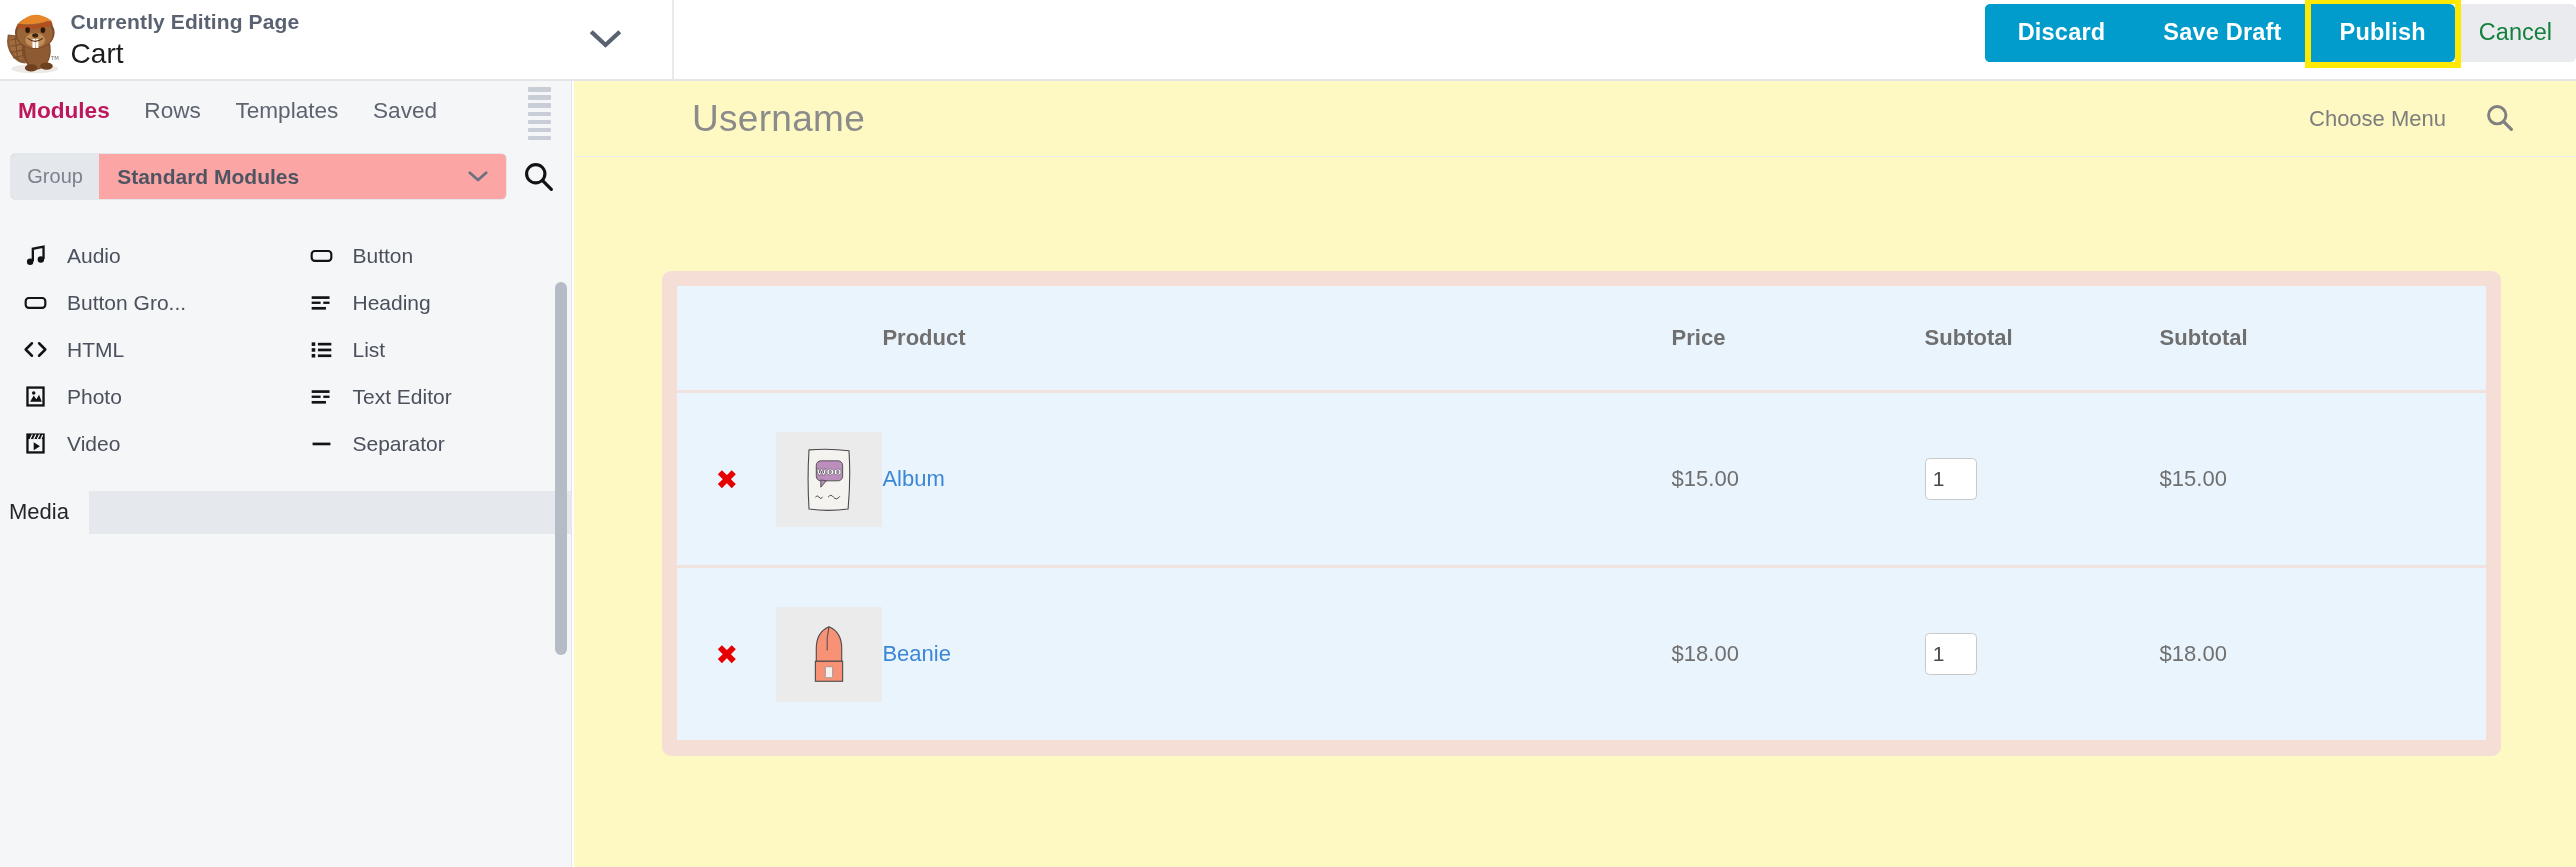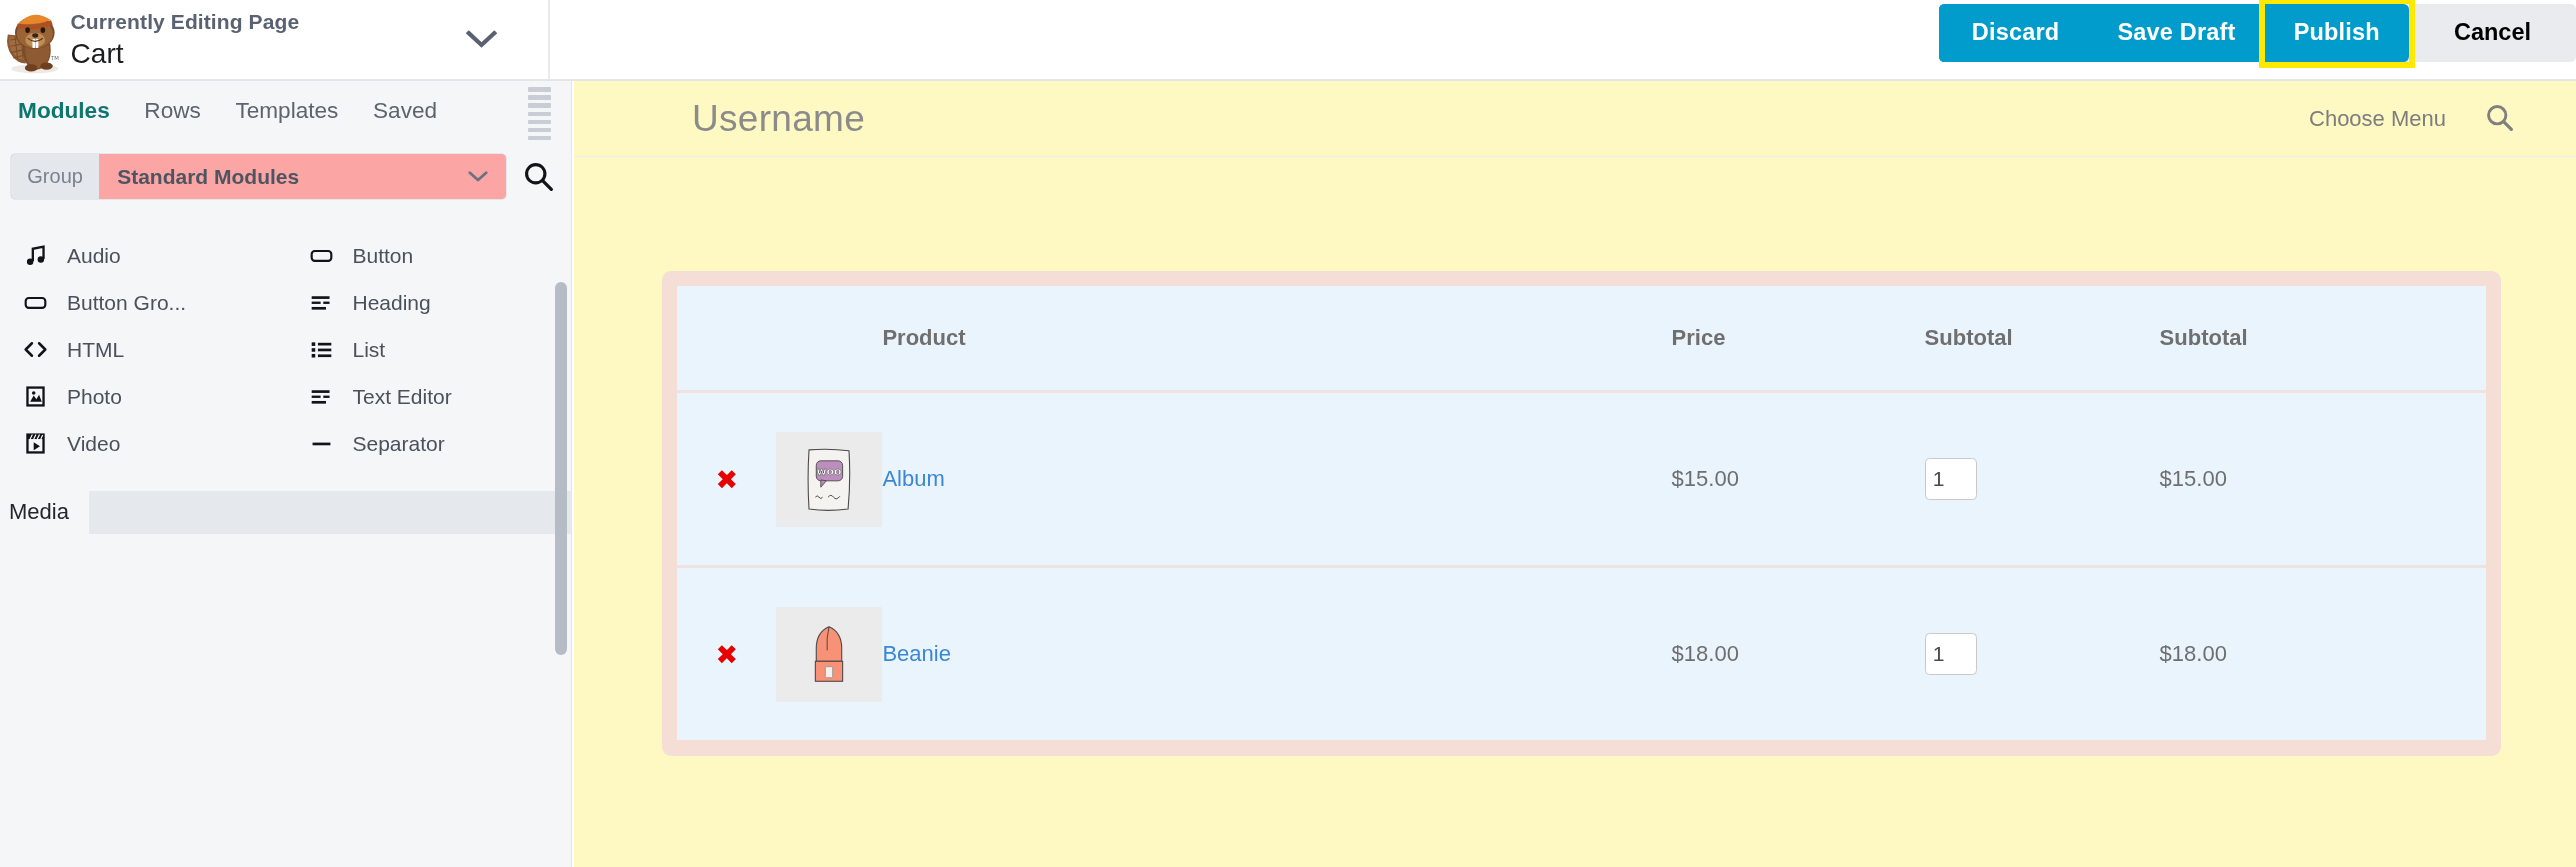--- a/index.html
+++ b/index.html
@@ -10,21 +10,21 @@
     overflow: hidden;
   }
 
   
   .topbar {
     position: absolute; top: 0; left: 0; width: 2576px; height: 81px;
     background: #ffffff;
     border-bottom: 2.7px solid #e3e5e8;
   }
   .tb-left {
-    position: absolute; left: 0; top: 0; width: 550px; height: 79px;
+    position: absolute; left: 0; top: 0; width: 674px; height: 79px;
     background: #ffffff;
     border-right: 2.7px solid #e8eaec;
     display: flex; align-items: center;
   }
   .logo {
     width: 58px; height: 72px; margin-left: 3.6px; margin-right: 9px;
     flex: 0 0 auto; position: relative;
   }
   .logo svg { display: block; }
   .page-meta { display: flex; flex-direction: column; justify-content: center; }
@@ -59,41 +59,41 @@
   }
   .btn.first { border-top-left-radius: 5.4px; border-bottom-left-radius: 5.4px; padding-left: 33px; }
   .btn-publish-wrap {
     position: relative; display: flex; align-items: center;
     outline: 6.3px solid #ffe900; outline-offset: -0.9px; z-index: 4;
     border-radius: 0;
   }
   .btn-publish-wrap .btn { border-top-right-radius: 5.4px; border-bottom-right-radius: 5.4px; }
   .btn-cancel {
     display: flex; align-items: center; justify-content: center;
-    height: 58px; padding: 0 45px; margin-left: 0;
-    background: #e9ebee; color: #000000; font-size: 23.5px; font-weight: bold;
+    height: 58px; padding: 0 24px; margin-left: 0;
+    background: #e9ebee; color: #15803d; font-size: 23.5px; font-weight: normal;
     border-radius: 5.4px; cursor: pointer; white-space: nowrap;
   }
 
   
   .panel {
     position: absolute; left: 0; top: 81px; width: 572px; height: 786px;
     background: #f5f6f8; border-right: 1.8px solid #e3e5e8;
     overflow: hidden;
   }
   .panel-tabs {
     height: 60px; display: flex; align-items: center;
     padding-left: 16.3px; gap: 31px; position: relative;
     background: #f5f6f8;
   }
   .ptab {
     font-size: 22.6px; color: #5d6470; cursor: pointer; padding: 3.6px 1.8px;
     white-space: nowrap;
   }
-  .ptab.active { color: #0f766e; font-weight: bold; }
+  .ptab.active { color: #be185d; font-weight: bold; }
   .drag-handle {
     position: absolute; right: 20px; top: 6.3px;
     display: flex; flex-direction: column; gap: 3.6px; cursor: ns-resize;
   }
   .drag-handle i { display: block; width: 22.6px; height: 4.5px; background: #c9ced6; border-radius: 0.9px; }
 
   .panel-search {
     height: 71px; display: flex; align-items: center; padding: 0 11px 0 11px; gap: 11px;
     background: #f5f6f8;
   }

